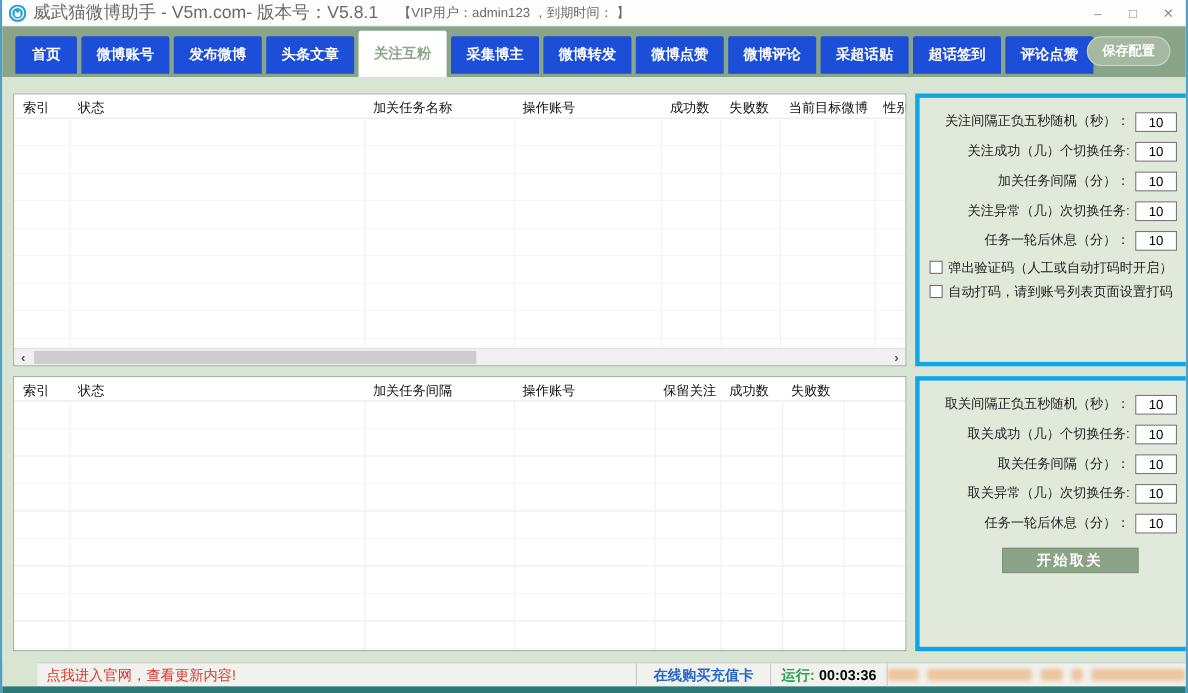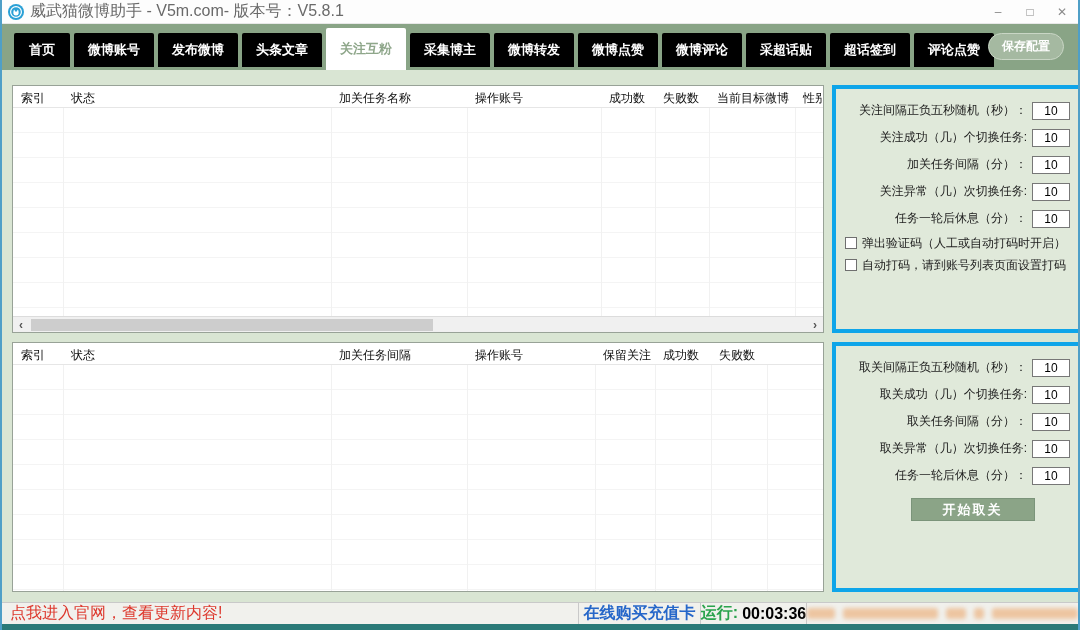--- a/index.html
+++ b/index.html
@@ -11,21 +11,21 @@
   .titlebar { height:24px; background:#fdfdfd; display:flex; align-items:center; border-bottom:1px solid #e8e8e8; }
   .appicon { width:16px; height:16px; margin:0 6px 0 6px; flex-shrink:0; }
   .wtitle { font-size:16px; color:#6a6a6a; white-space:nowrap; }
   .vipinfo { font-size:12px; color:#6a6a6a; margin-left:18px; white-space:nowrap; }
   .tspacer { flex:1; }
   .wbtn { width:32px; height:24px; display:flex; align-items:center; justify-content:center;
           color:#8b8b8b; font-size:12px; cursor:default; }
 
   
   .tabbar { position:relative; height:46px; background:#89a486; display:flex; align-items:flex-end; padding-left:12px; }
-  .tab { height:34px; margin:0 4px 3px 0; padding:0 14px; min-width:56px; background:#000000;
+  .tab { height:34px; margin:0 4px 3px 0; padding:0 14px; min-width:56px; background:#1d4ed8;
          color:#fff; font-size:13px; font-weight:bold; display:flex; align-items:center; justify-content:center;
          white-space:nowrap; border-radius:2px 2px 0 0; cursor:pointer; }
   .tab.active { height:42px; margin-bottom:0; background:#ffffff; color:#8fa78b; }
   .savecfg { position:absolute; right:14px; top:9px; height:27px; padding:0 13px; border-radius:14px;
              background:#a5b9a1; border:1px solid #c9d6c5; color:#fff; font-size:12px; font-weight:bold;
              font-family:inherit; cursor:pointer; }
 
   
   .content { position:relative; height:532px; background:#d9e5d3; }
 
@@ -57,21 +57,21 @@
   .spin span { flex:1; border:1px solid #999; background:#f2f2f2; color:#444; font-size:5px;
                display:flex; align-items:center; justify-content:center; cursor:pointer; }
   .cbrow { height:22px; display:flex; align-items:center; padding-left:9px; }
   .cb { width:12px; height:12px; border:1px solid #6f6f6f; background:#fff; margin-right:5px; flex-shrink:0; cursor:pointer; }
   .cblabel { font-size:12px; color:#1c1c1c; white-space:nowrap; }
   .startbtn { display:block; margin:9px auto 0; width:124px; height:23px; background:#8ba487;
               border:1px solid #7b947a; color:#fff; font-size:13px; font-weight:bold;
               font-family:inherit; letter-spacing:2px; cursor:pointer; }
 
   
-  .statusbar { height:22px; background:#f1f1ed; border-top:1px solid #c9c9c9; display:flex; align-items:stretch; font-size:16px; }
+  .statusbar { height:22px; background:#f1f1ed; border-top:1px solid #c9c9c9; display:flex; align-items:stretch; font-size:13px;margin-left:32px; }
   .sb-left { flex:1; display:flex; align-items:center; padding-left:8px; color:#dd372c; cursor:pointer; white-space:nowrap; }
   .sb-sec { border-left:1px solid #c9c9c9; display:flex; align-items:center; justify-content:center; white-space:nowrap; }
   .sb-buy { width:122px; color:#2667c9; font-weight:bold; cursor:pointer; }
   .sb-run { width:106px; }
   .runlabel { color:#2aa34d; font-weight:bold; }
   .runtime { color:#000000; font-weight:bold; margin-left:4px; }
   .sb-right { width:272px; gap:8px; }
   .redact { height:11px; border-radius:3px; background:#edc5a1; filter:blur(2px); display:inline-block; }
 
   .bottomstrip { height:6px; background:#2b7a78; }
@@ -83,20 +83,21 @@
 
   <div class="titlebar">
     <svg class="appicon" viewBox="0 0 16 16">
       <circle cx="8" cy="8" r="8" fill="#2aa0d6"></circle>
       <circle cx="8" cy="8" r="5.4" fill="none" stroke="#ffffff" stroke-width="1.2"></circle>
       <path d="M5 9 L6 5.5 L7.5 7.5 Z" fill="#ffffff"></path>
       <path d="M11 9 L10 5.5 L8.5 7.5 Z" fill="#ffffff"></path>
       <ellipse cx="8" cy="9.5" rx="2.6" ry="2" fill="#ffffff"></ellipse>
     </svg>
     <span class="wtitle">威武猫微博助手 - V5m.com- 版本号：V5.8.1</span>
+    <span class="vipinfo">【VIP用户：admin123 ，到期时间： 】</span>
     <span class="tspacer"></span>
     <span class="wbtn">–</span>
     <span class="wbtn">□</span>
     <span class="wbtn">✕</span>
   </div>
 
   <div class="tabbar">
     <div class="tab">首页</div>
     <div class="tab">微博账号</div>
     <div class="tab">发布微博</div>

